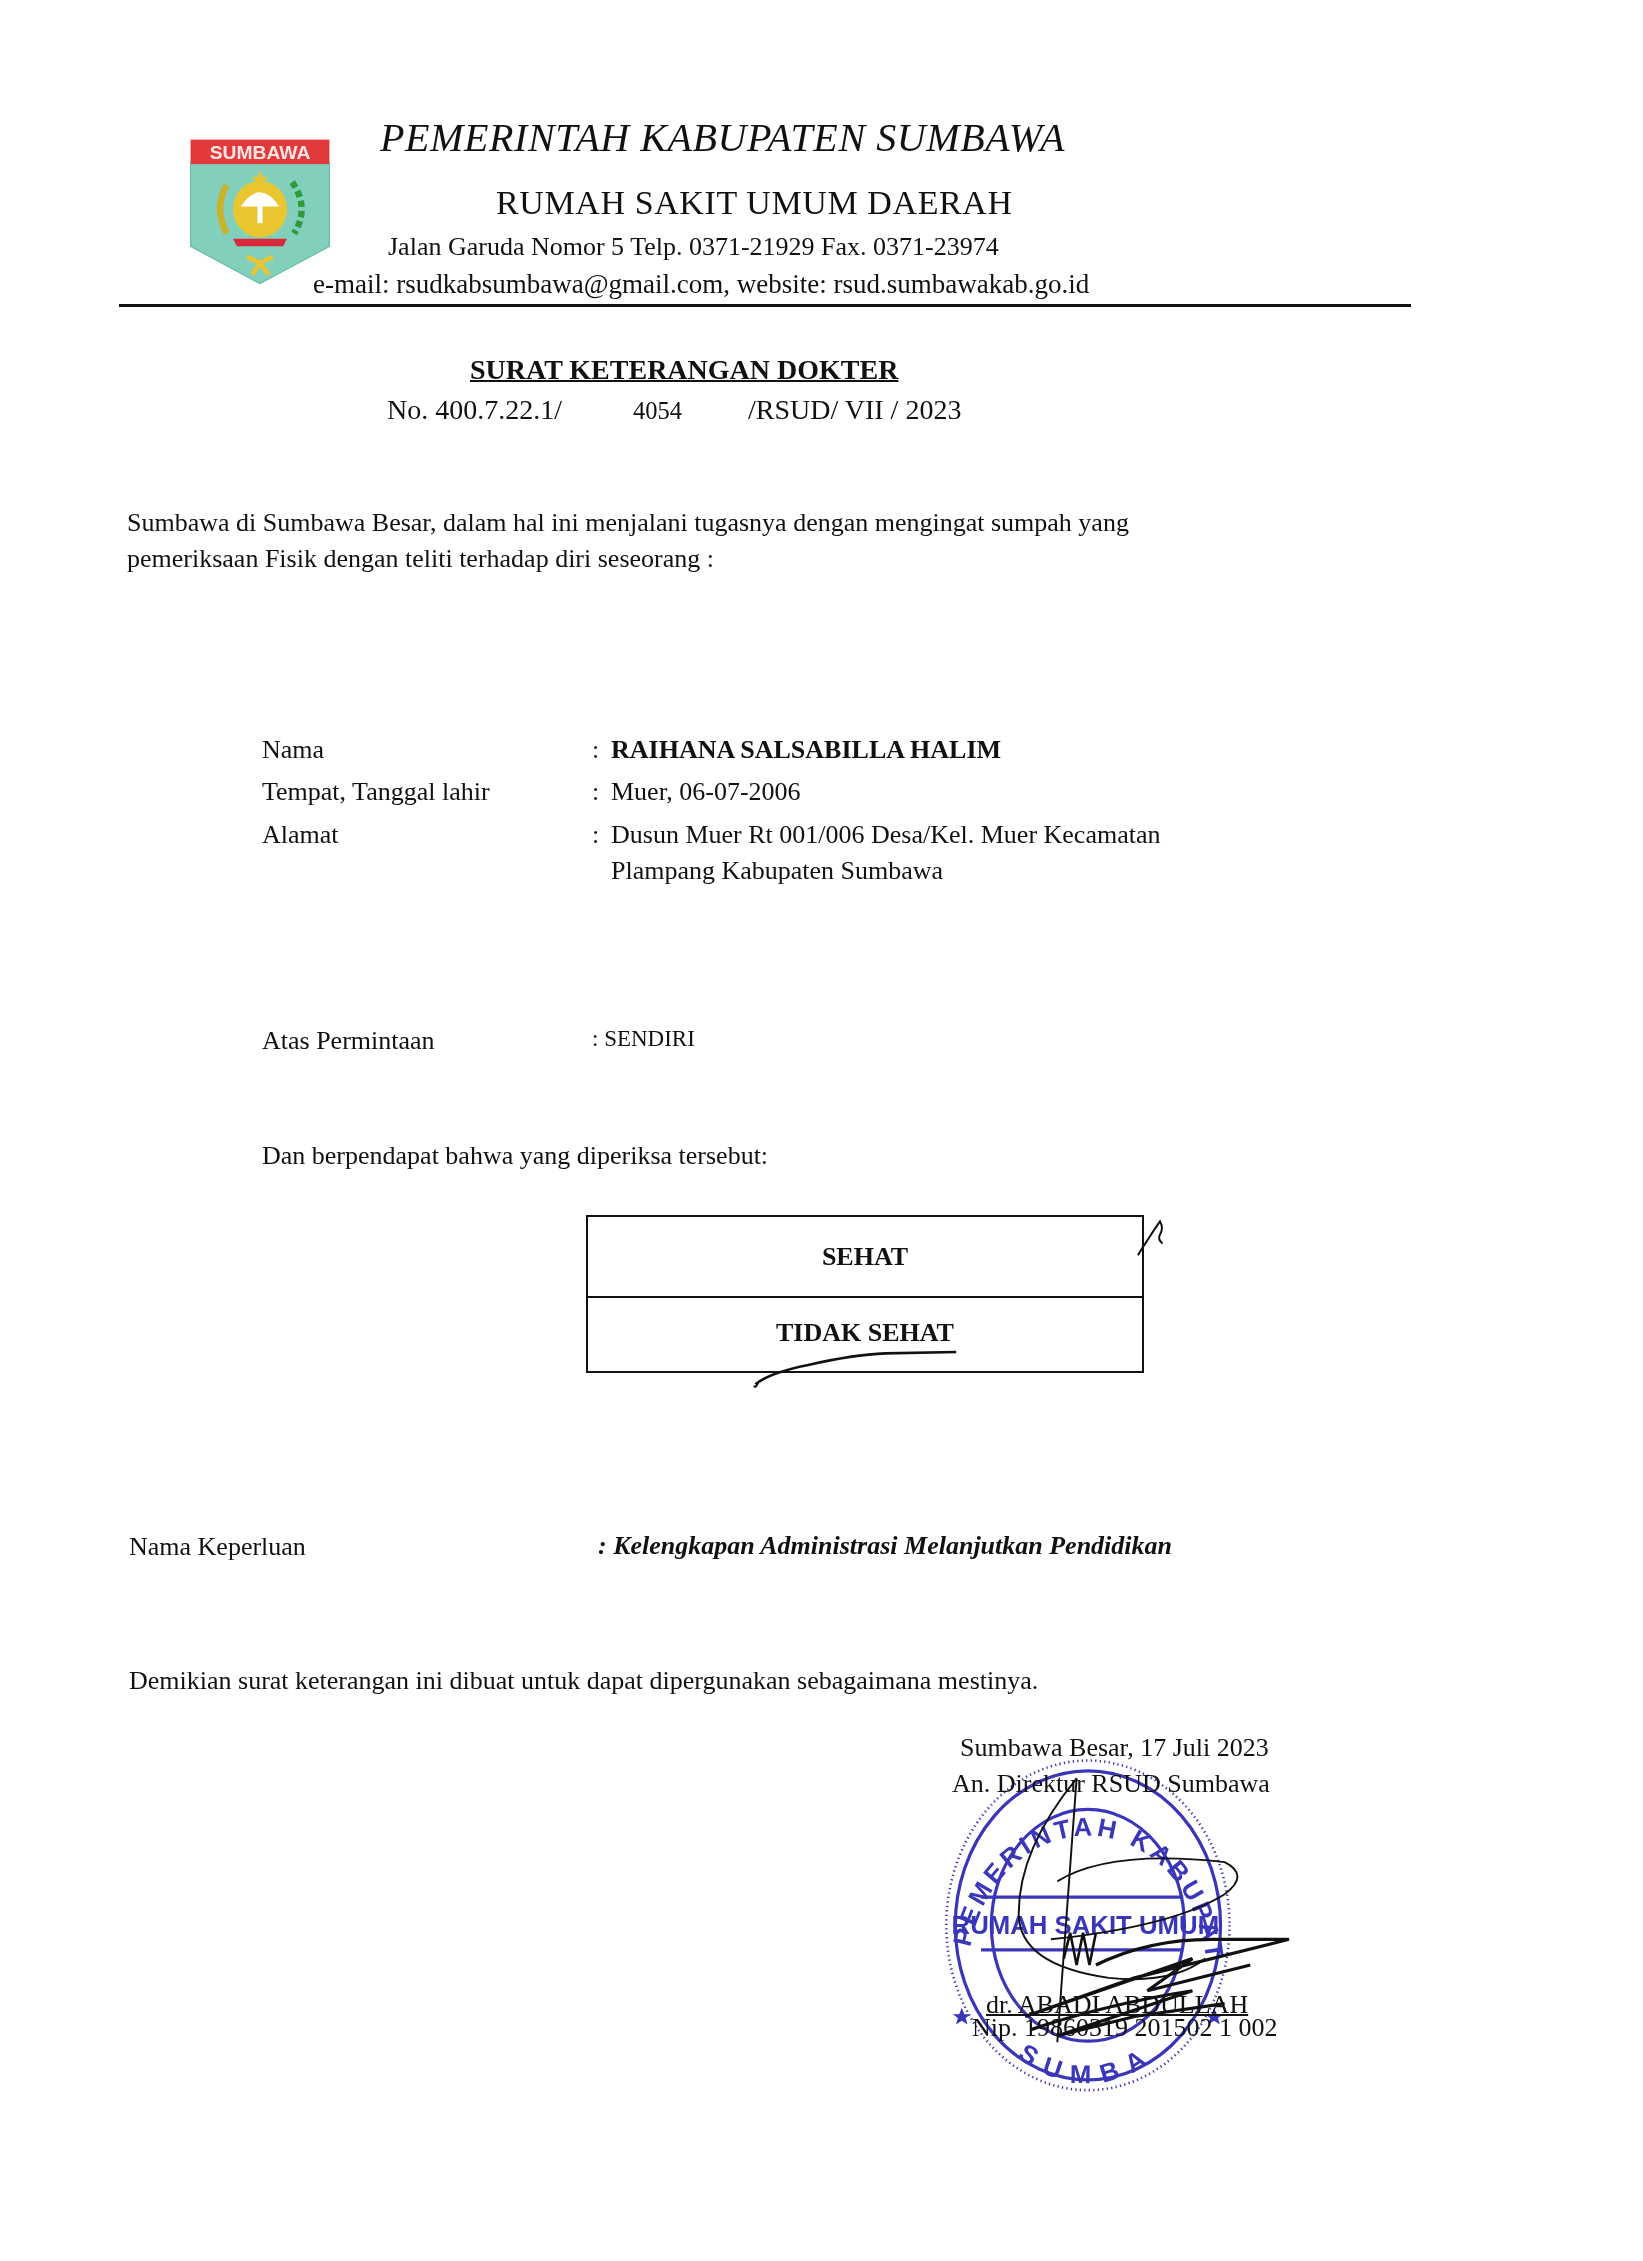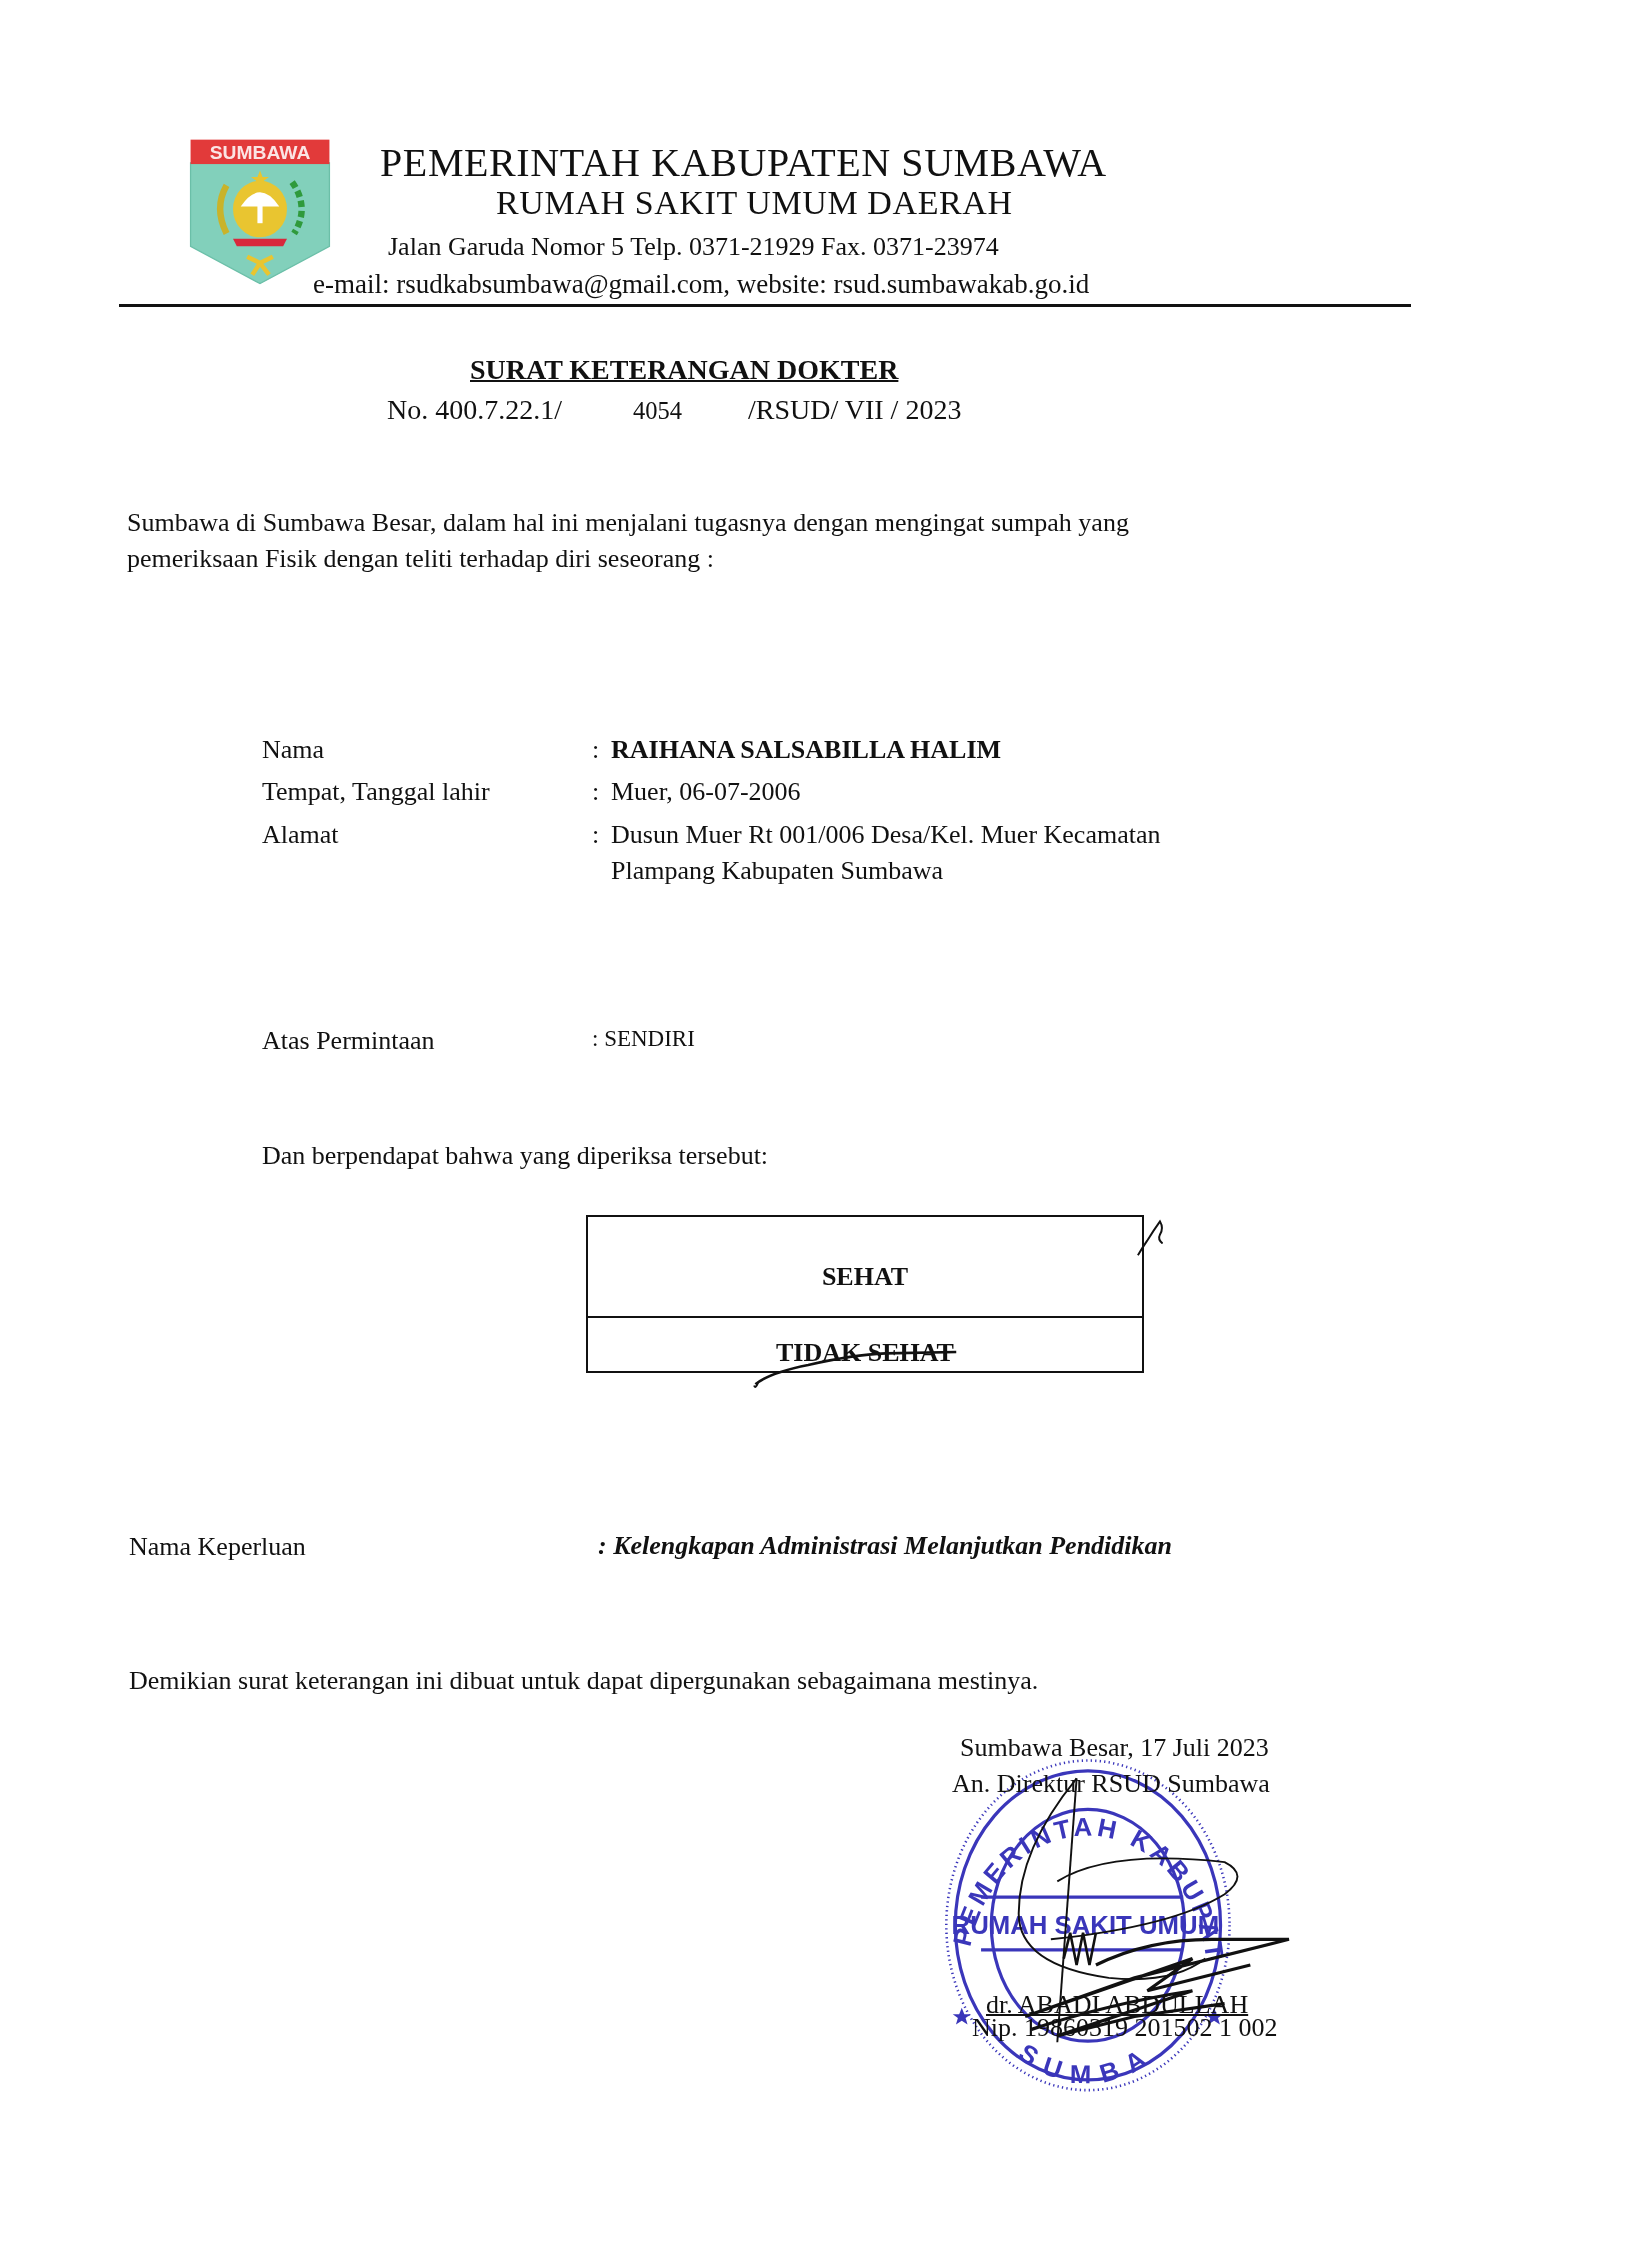--- a/index.html
+++ b/index.html
@@ -19,21 +19,21 @@
 
     
     .logo {
       left: 188px; top: 137px; width: 144px; height: 148px;
     }
     .kop-line {
       white-space: nowrap;
       text-align: center;
       transform-origin: left center;
     }
-    .kop-1 { left: 380px; top: 139px; font-size: 40px; letter-spacing: 0.6px; }
+    .kop-1 { left: 380px; top: 114px; font-size: 40px; letter-spacing: 0.6px; font-style: italic; }
     .kop-2 { left: 496px; top: 184px; font-size: 34px; letter-spacing: 0.6px; }
     .kop-3 { left: 388px; top: 232px; font-size: 26px; }
     .kop-4 { left: 313px; top: 269px; font-size: 27px; }
     .kop-rule {
       left: 119px; top: 304px; width: 1292px; height: 0;
       border-top: 3.2px solid #111;
     }
 
     
     .title {
@@ -65,21 +65,21 @@
 
     
     .health-box {
       left: 586px; top: 1215px; width: 558px; height: 158px;
       border: 2.6px solid #111;
       box-sizing: border-box;
     }
     .health-row {
       position: absolute; left: 0; width: 100%;
       display: flex; align-items: center; justify-content: center;
-      font-size: 26px; font-weight: bold; margin-top: 20px;
+      font-size: 26px; font-weight: bold;
     }
     .health-row.r1 { top: 0; height: 79px; border-bottom: 2.6px solid #111; }
     .health-row.r2 { top: 79px; height: 73px; }
     .strike-mark {
       left: 673px; top: 1334px; width: 309px; height: 58px;
     }
     .check-mark {
       left: 1134px; top: 1211px; width: 52px; height: 52px;
     }
 

